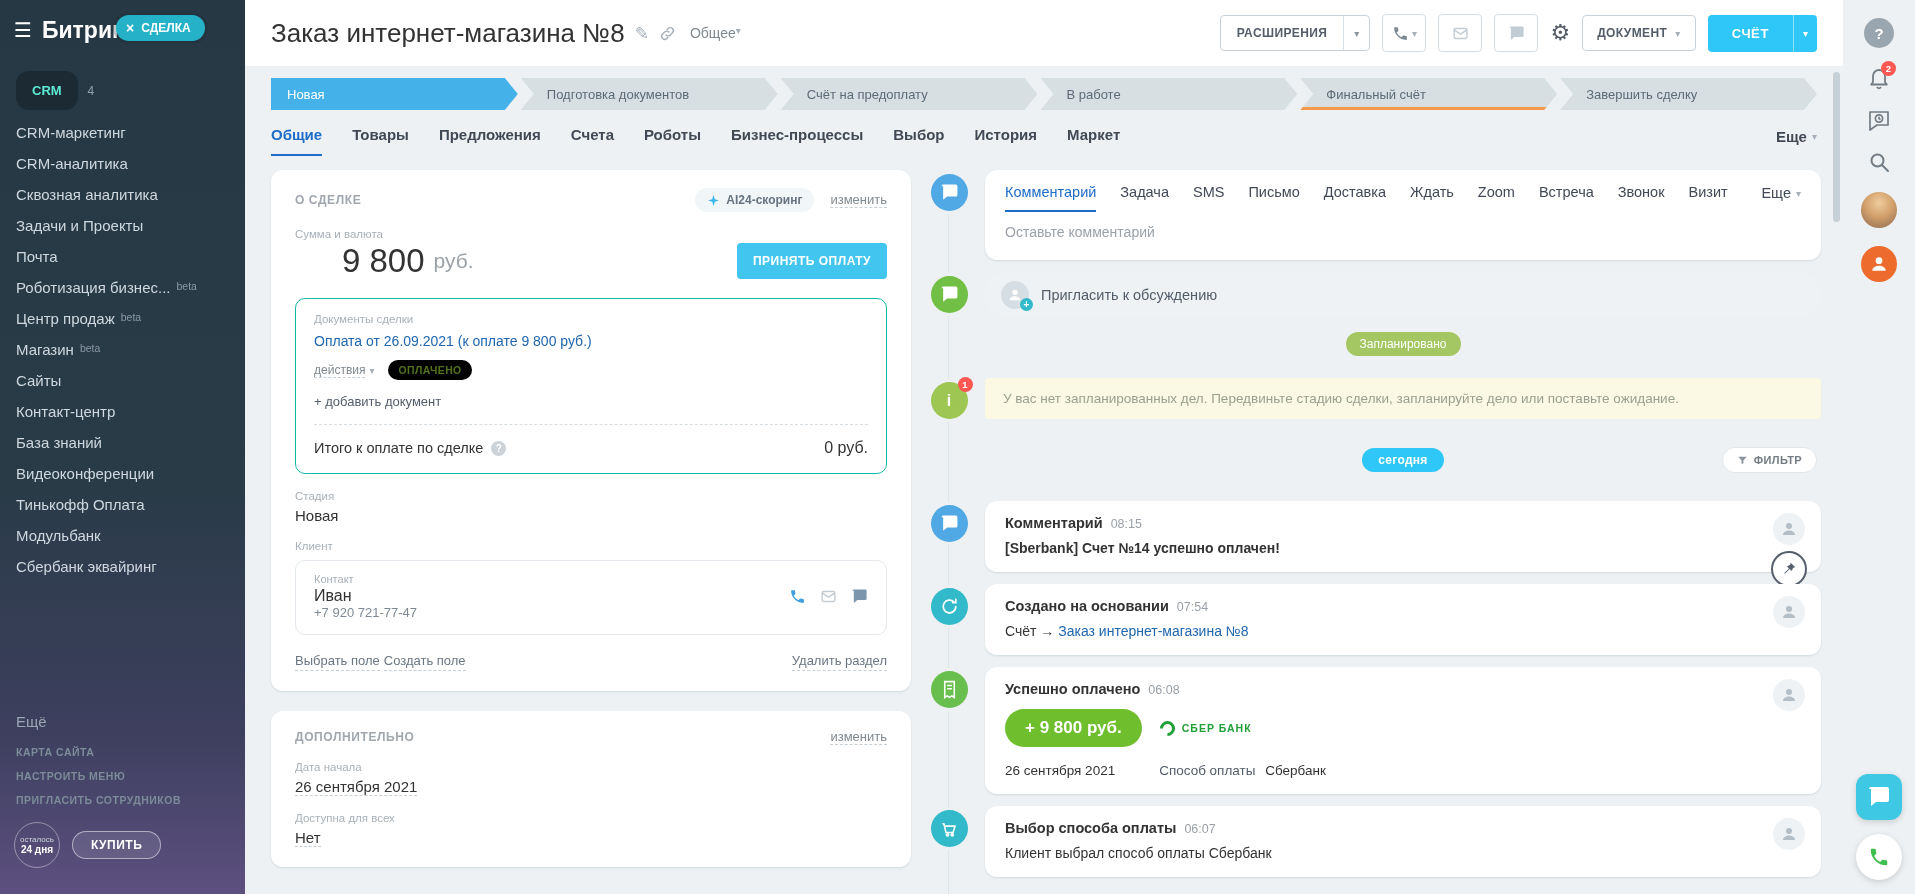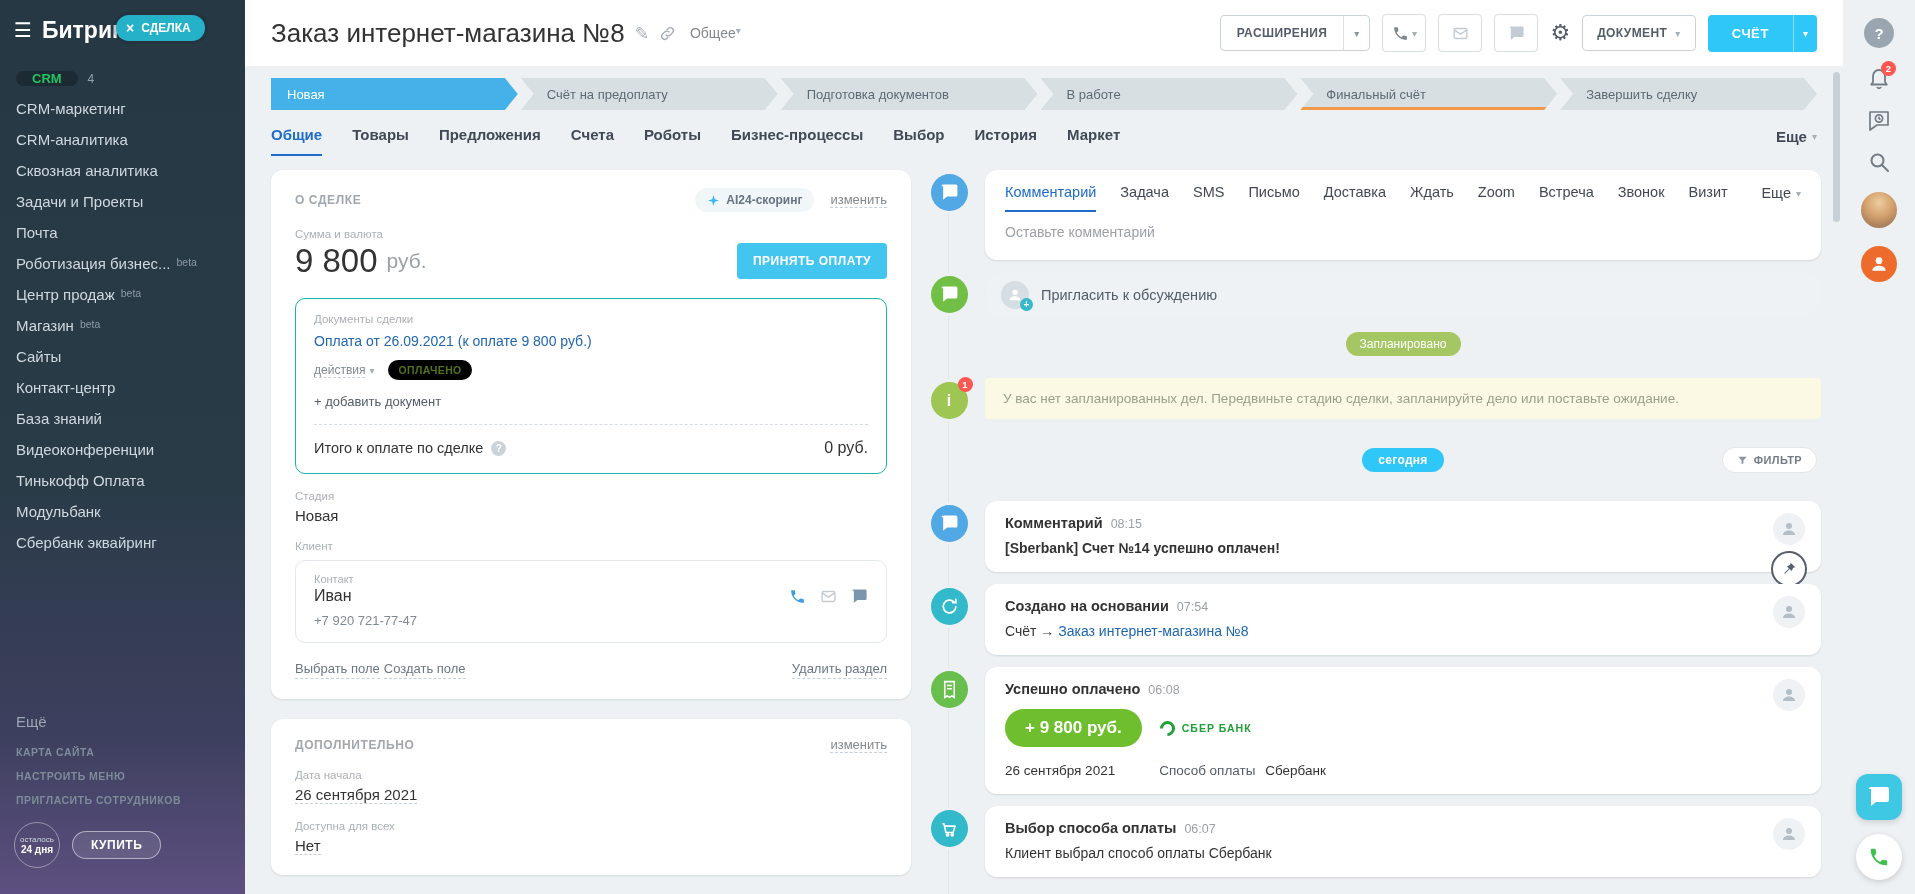--- a/index.html
+++ b/index.html
@@ -11,21 +11,21 @@
   .sidebar { width:245px; flex:0 0 245px; color:#cfd8de; display:flex; flex-direction:column; position:relative;
     background:linear-gradient(180deg,#273845 0%,#2a3b48 55%,#3d3f5e 82%,#5d5080 100%); }
   .s-logo-row { height:60px; display:flex; align-items:center; padding:0 14px; position:relative; flex:0 0 auto; }
   .hamburger { font-size:20px; color:#fff; margin-right:10px; cursor:pointer; }
   .logo { font-size:23px; color:#fff; font-weight:bold; white-space:nowrap; }
   .deal-badge { position:absolute; left:116px; top:15px; background:#25b2c9; color:#fff; border-radius:15px; padding:6px 14px 6px 10px;
     font-size:12px; font-weight:bold; display:flex; gap:7px; align-items:center; cursor:pointer; box-shadow:0 0 0 3px rgba(25,40,50,.25); z-index:2; }
   .deal-badge .x { font-size:14px; line-height:1; }
   .s-menu { flex:1; display:flex; flex-direction:column; padding:6px 0 10px; min-height:0; }
   .crm-row { padding:5px 16px 7px; display:flex; align-items:center; cursor:pointer; }
-  .crm-pill { background:#1b2a33; border-radius:13px; padding:0 16px; color:#22c55e; font-weight:bold; font-size:13px; }
+  .crm-pill { background:#1b2a33; border-radius:13px; padding:12px 16px; color:#5eead4; font-weight:bold; font-size:13px; }
   .crm-count { margin-left:10px; color:#93a1ac; font-size:12px; }
   .s-item { padding:7px 16px; font-size:15px; color:#cfd8de; display:flex; align-items:center; gap:6px; cursor:pointer; white-space:nowrap; }
   .s-item .beta { font-size:10.5px; color:#8d9aa5; align-self:flex-start; margin-top:1px; }
   .s-more { margin-top:auto; padding:10px 16px; font-size:15px; color:#9aa7b1; cursor:pointer; }
   .s-flink { display:block; padding:6px 16px; font-size:10.5px; font-weight:bold; letter-spacing:.5px; color:#7c8c98; cursor:pointer; }
   .s-buy { display:flex; align-items:center; gap:12px; padding:10px 14px 16px; }
   .trial-circle { width:46px; height:46px; border:1px solid rgba(255,255,255,.4); border-radius:50%; display:flex; flex-direction:column;
     align-items:center; justify-content:center; cursor:pointer; flex:0 0 46px; }
   .trial-circle .t1 { font-size:8px; color:#cfd8de; }
   .trial-circle .t2 { font-size:10px; color:#fff; font-weight:bold; }
@@ -71,21 +71,21 @@
   .left-col { width:640px; flex:0 0 640px; display:flex; flex-direction:column; gap:20px; }
   .card { background:#fff; border-radius:12px; box-shadow:0 1px 2px rgba(60,80,100,.14); padding:18px 24px 20px; }
   .card-head { display:flex; align-items:center; gap:16px; }
   .card-title { font-size:12px; font-weight:bold; letter-spacing:.6px; color:#a0a7ae; }
   .card-head-right { margin-left:auto; display:flex; align-items:center; gap:16px; }
   .ai-badge { display:flex; align-items:center; gap:6px; background:#f1f6f9; border-radius:13px; padding:5px 12px; font-size:12px;
     font-weight:bold; color:#667380; cursor:pointer; }
   .ai-badge svg { width:13px; height:13px; }
   .edit-link { font-size:13px; color:#80898f; border-bottom:1px dashed #c6cfd5; cursor:pointer; line-height:1.2; }
   .field-label { font-size:11.5px; color:#a8b0b8; margin-top:16px; }
-  .amount-row { display:flex; align-items:center; margin-top:2px; }
+  .amount-row { display:flex; align-items:center; margin-top:2px;margin-left:47px; }
   .amount-num { font-size:33px; color:#333; }
   .amount-cur { font-size:21px; color:#9aa1a8; margin-left:9px; }
   .accept-btn { margin-left:auto; background:#42c6f0; color:#fff; border:none; font-family:inherit; font-weight:bold; font-size:12px;
     letter-spacing:.5px; padding:11px 16px; border-radius:4px; cursor:pointer; }
   .docs-box { border:1px solid #14b8a6; border-radius:10px; padding:14px 18px 16px; margin-top:18px; }
   .docs-label { font-size:11.5px; color:#a8b0b8; }
   .doc-link { display:inline-block; color:#2067b0; font-size:14px; margin-top:8px; cursor:pointer; }
   .doc-actions { display:flex; align-items:center; gap:14px; margin-top:10px; }
   .actions-dd { font-size:12px; color:#80898f; cursor:pointer; display:flex; align-items:center; gap:4px; }
   .actions-dd .lbl { border-bottom:1px dashed #c6cfd5; }
@@ -98,21 +98,21 @@
     align-items:center; justify-content:center; cursor:pointer; flex:0 0 15px; }
   .total-value { margin-left:auto; font-size:16px; color:#333; }
   .stage-value { font-size:15px; color:#333; margin-top:5px; }
   .client-box { border:1px solid #e3e8ec; border-radius:10px; padding:12px 18px 14px; margin-top:8px; }
   .contact-label { font-size:11px; color:#a8b0b8; }
   .contact-row { display:flex; align-items:center; margin-top:2px; }
   .contact-name { font-size:16px; color:#333; cursor:pointer; }
   .contact-icons { margin-left:auto; display:flex; gap:14px; align-items:center; }
   .contact-icons svg { width:17px; height:17px; cursor:pointer; }
   .c-phone-ico { color:#3f9fe0; } .c-mail-ico { color:#c3ccd3; } .c-chat-ico { color:#7c96ad; }
-  .contact-phone { font-size:13px; color:#7f8994; margin-top:8px; }
+  .contact-phone { font-size:13px; color:#7f8994; margin-top:0; }
   .card-links { display:flex; gap:4px; margin-top:18px; font-size:13px; color:#6b7683; }
   .dashed-link { border-bottom:1px dashed #c6cfd5; cursor:pointer; line-height:1.3; }
   .card-links .right { margin-left:auto; }
   .add-field-value { font-size:15px; color:#333; margin-top:5px; display:inline-block; border-bottom:1px dashed #c6cfd5; cursor:pointer; }
 
   
   .timeline { flex:1; min-width:0; position:relative; padding-bottom:20px; }
   .timeline::before { content:""; position:absolute; left:21px; top:24px; bottom:0; width:1px; background:#dfe6ea; }
   .t-block { display:flex; gap:14px; margin-bottom:12px; position:relative; }
   .t-icon-cell { width:44px; flex:0 0 44px; display:flex; justify-content:center; align-items:flex-start; padding-top:4px; }
@@ -312,22 +312,22 @@
         </button>
         <div class="invoice-btn">
           <span class="invoice-main">СЧЁТ</span>
           <span class="invoice-caret">▾</span>
         </div>
       </div>
     </header>
 
     <div class="stage-bar">
       <div class="stage first">Новая</div>
+      <div class="stage">Подготовка документов</div>
       <div class="stage">Счёт на предоплату</div>
-      <div class="stage">Подготовка документов</div>
       <div class="stage">В работе</div>
       <div class="stage orange">Финальный счёт</div>
       <div class="stage">Завершить сделку</div>
     </div>
 
     <div class="tabs-bar">
       <div class="tab active">Общие</div>
       <div class="tab">Товары</div>
       <div class="tab">Предложения</div>
       <div class="tab">Счета</div>

